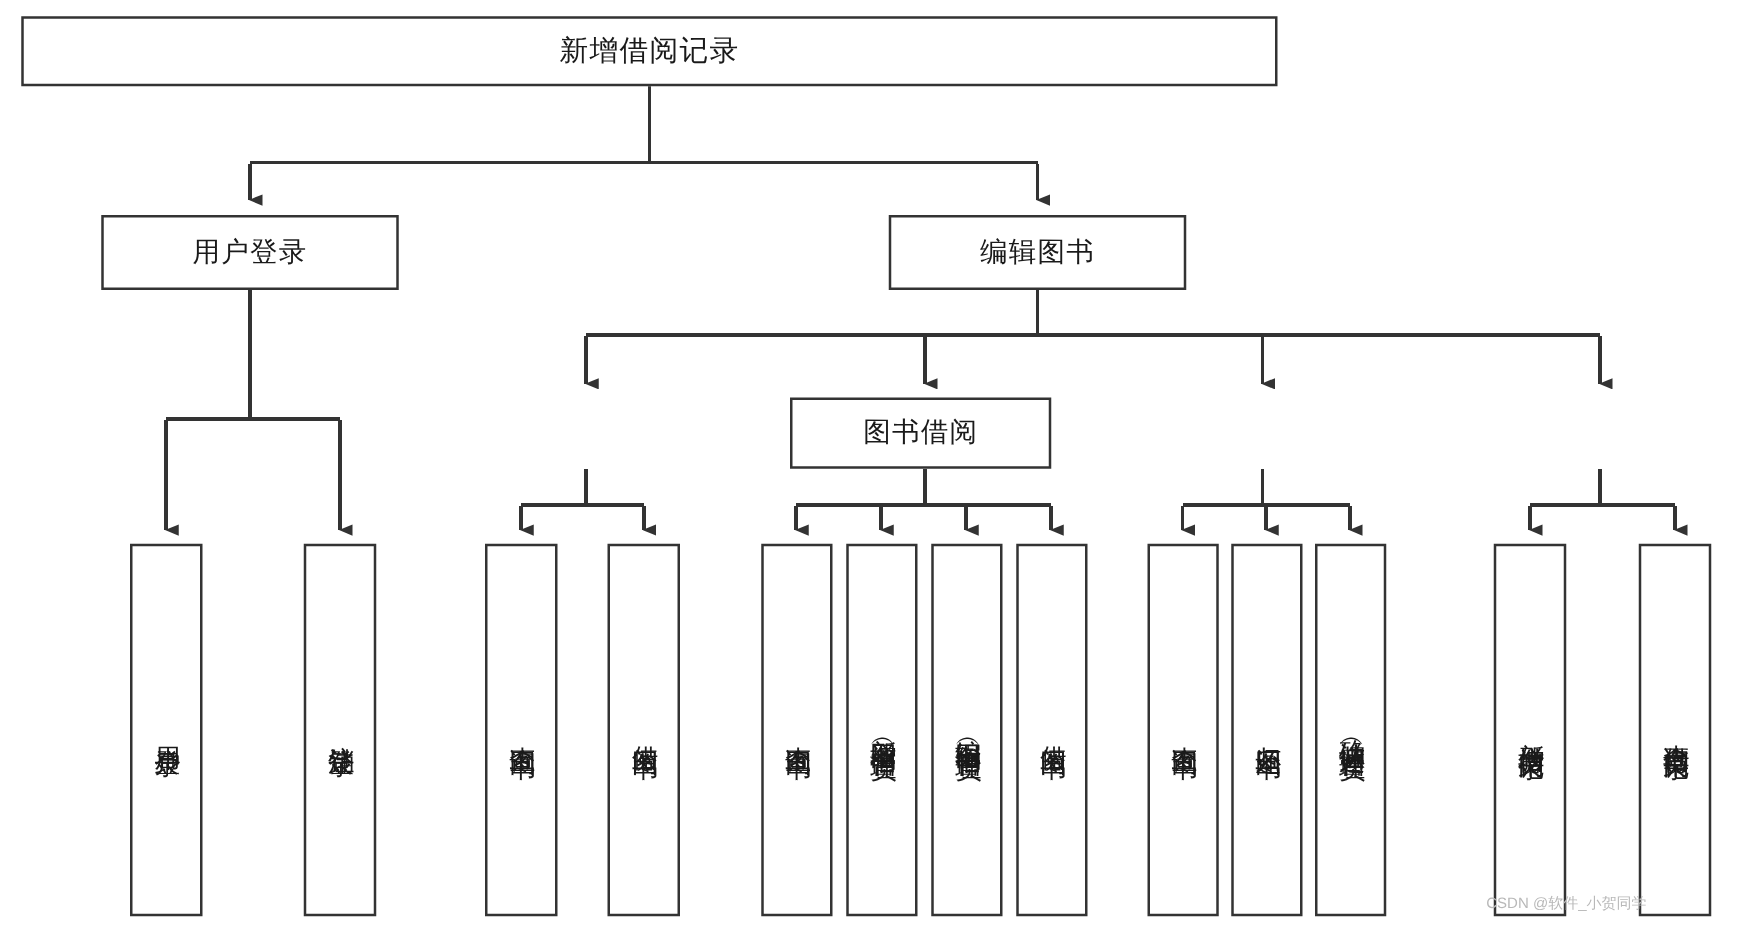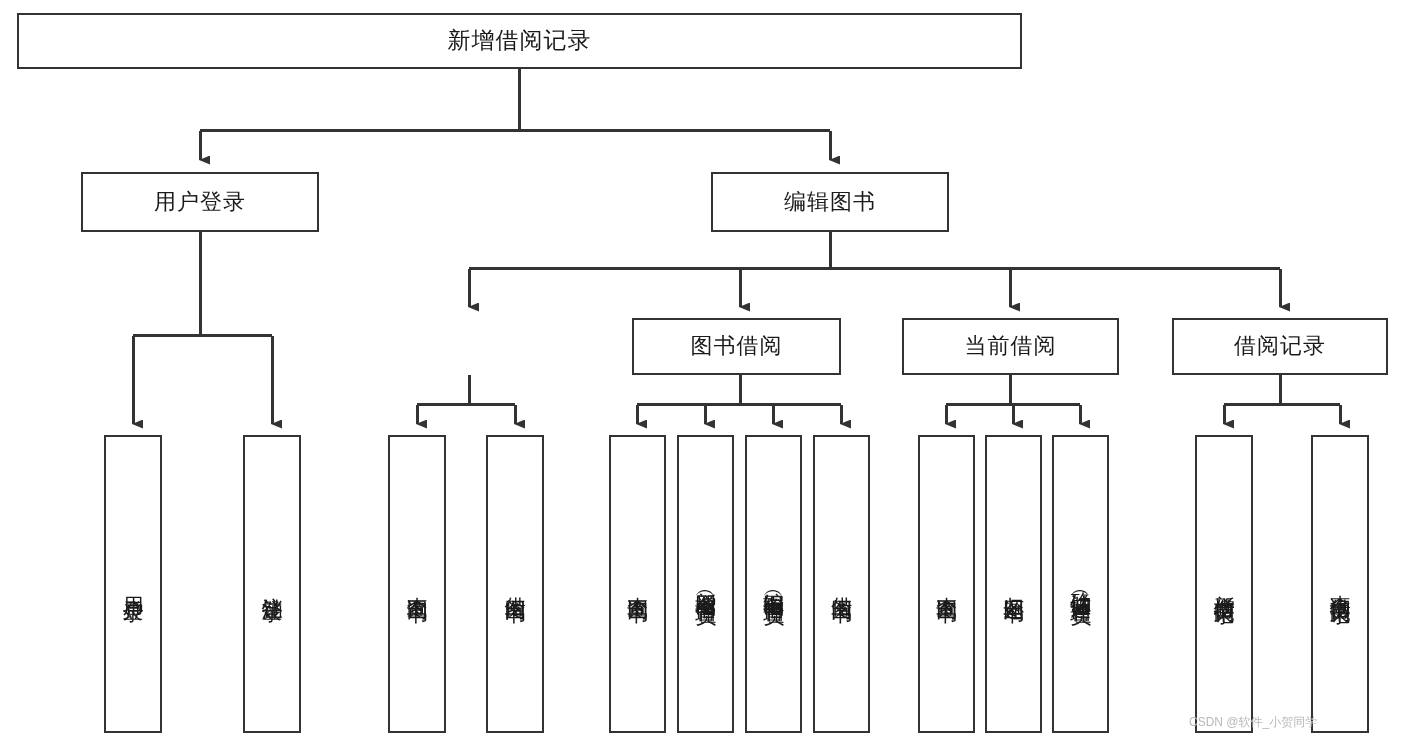--- a/index.html
+++ b/index.html
@@ -136,26 +136,20 @@
   <div class="node horizontal" style="left:81px; top:172px; width:238px; height:60px;">
     <span>用户登录</span>
   </div>
   <div class="node horizontal" style="left:711px; top:172px; width:238px; height:60px;">
     <span>编辑图书</span>
   </div>
 
   <div class="node horizontal" style="left:632px; top:318px; width:209px; height:57px;">
     <span>图书借阅</span>
   </div>
-  <div class="node horizontal" style="left:902px; top:318px; width:217px; height:57px;">
-    <span>当前借阅</span>
-  </div>
-  <div class="node horizontal" style="left:1172px; top:318px; width:216px; height:57px;">
-    <span>借阅记录</span>
-  </div>
 
   <div class="node vertical" style="left:104px; top:435px; width:58px; height:298px;">
     <span>用户登录</span>
   </div>
   <div class="node vertical" style="left:243px; top:435px; width:58px; height:298px;">
     <span>注销登录</span>
   </div>
   <div class="node vertical" style="left:388px; top:435px; width:58px; height:298px;">
     <span>查询图书</span>
   </div>

